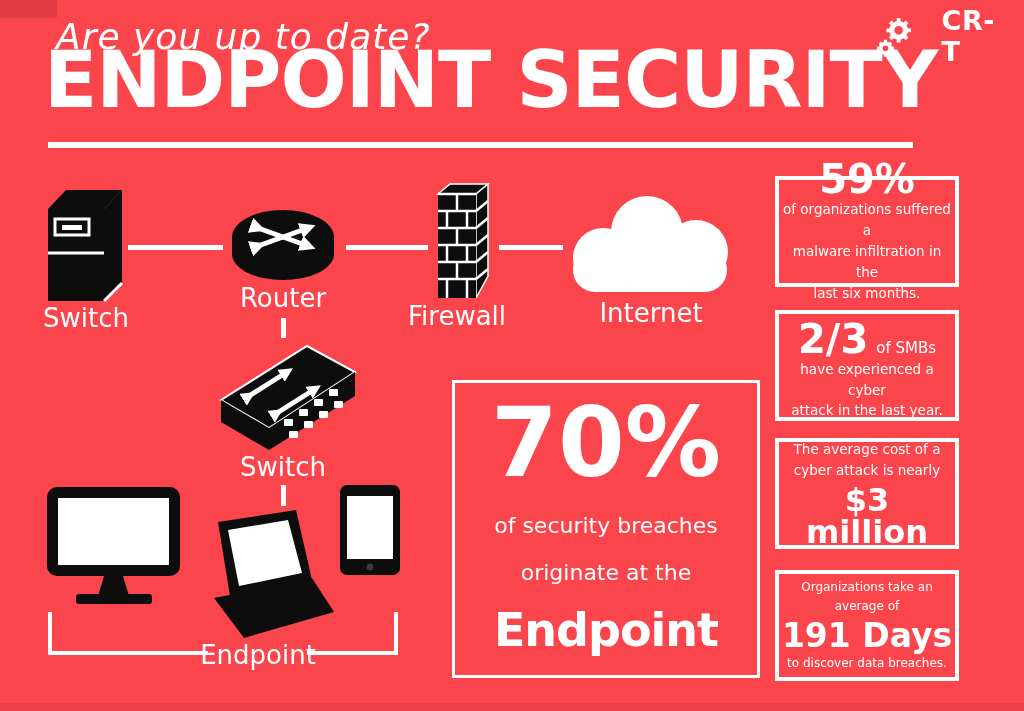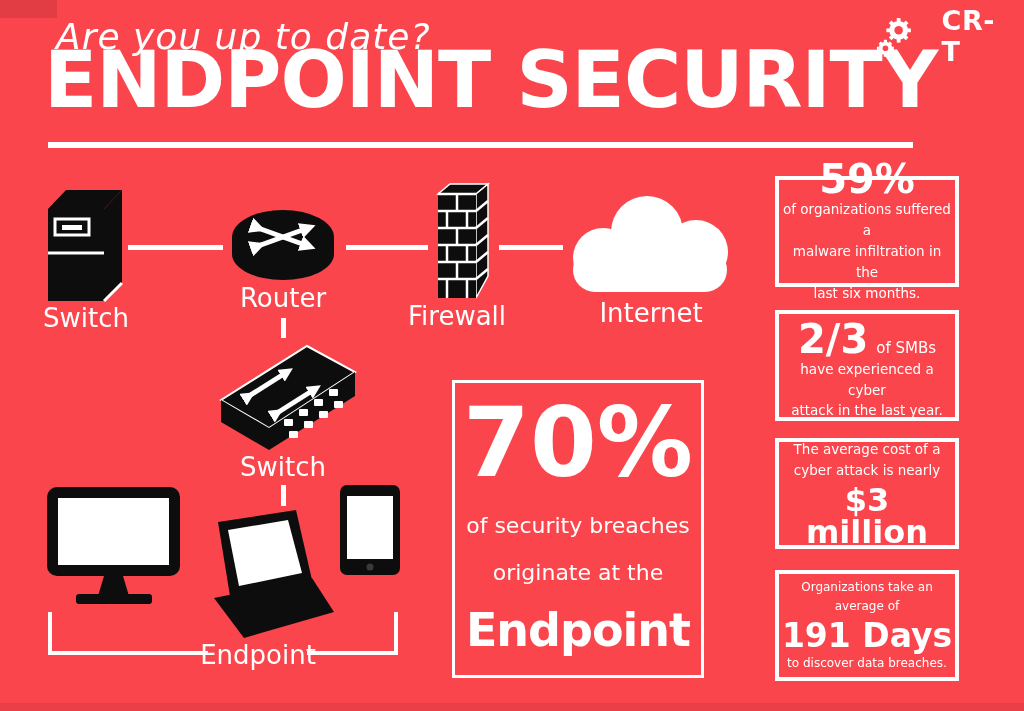--- a/index.html
+++ b/index.html
@@ -19,21 +19,21 @@
   .brand{left:876px;top:12px;width:130px;height:48px;display:flex;align-items:center;gap:24px;}
   .brand-text{font-size:27px;font-weight:800;letter-spacing:0.5px;margin-left:2px;}
   
   .dlabel{font-size:26px;font-weight:500;transform:translateX(-50%);white-space:nowrap;}
   
   .hline{height:5px;background:#fff;}
   .vline{width:5px;background:#fff;}
   .bline{background:#fff;}
   
   .hl-box{
-    left:452px;top:380px;width:252px;height:298px;
+    left:452px;top:380px;width:308px;height:298px;
     border:3px solid #fff;box-sizing:border-box;
     display:flex;flex-direction:column;align-items:center;justify-content:center;
     text-align:center;
   }
   .hl-big{font-size:96px;font-weight:800;line-height:1.0;margin-top:-6px;}
   .hl-line{font-size:22px;font-weight:500;margin-top:22px;text-align:center;}
   .hl-emph{font-size:46px;font-weight:800;letter-spacing:-1px;margin-top:18px;}
   
   .stat{
     left:775px;width:184px;height:111px;

